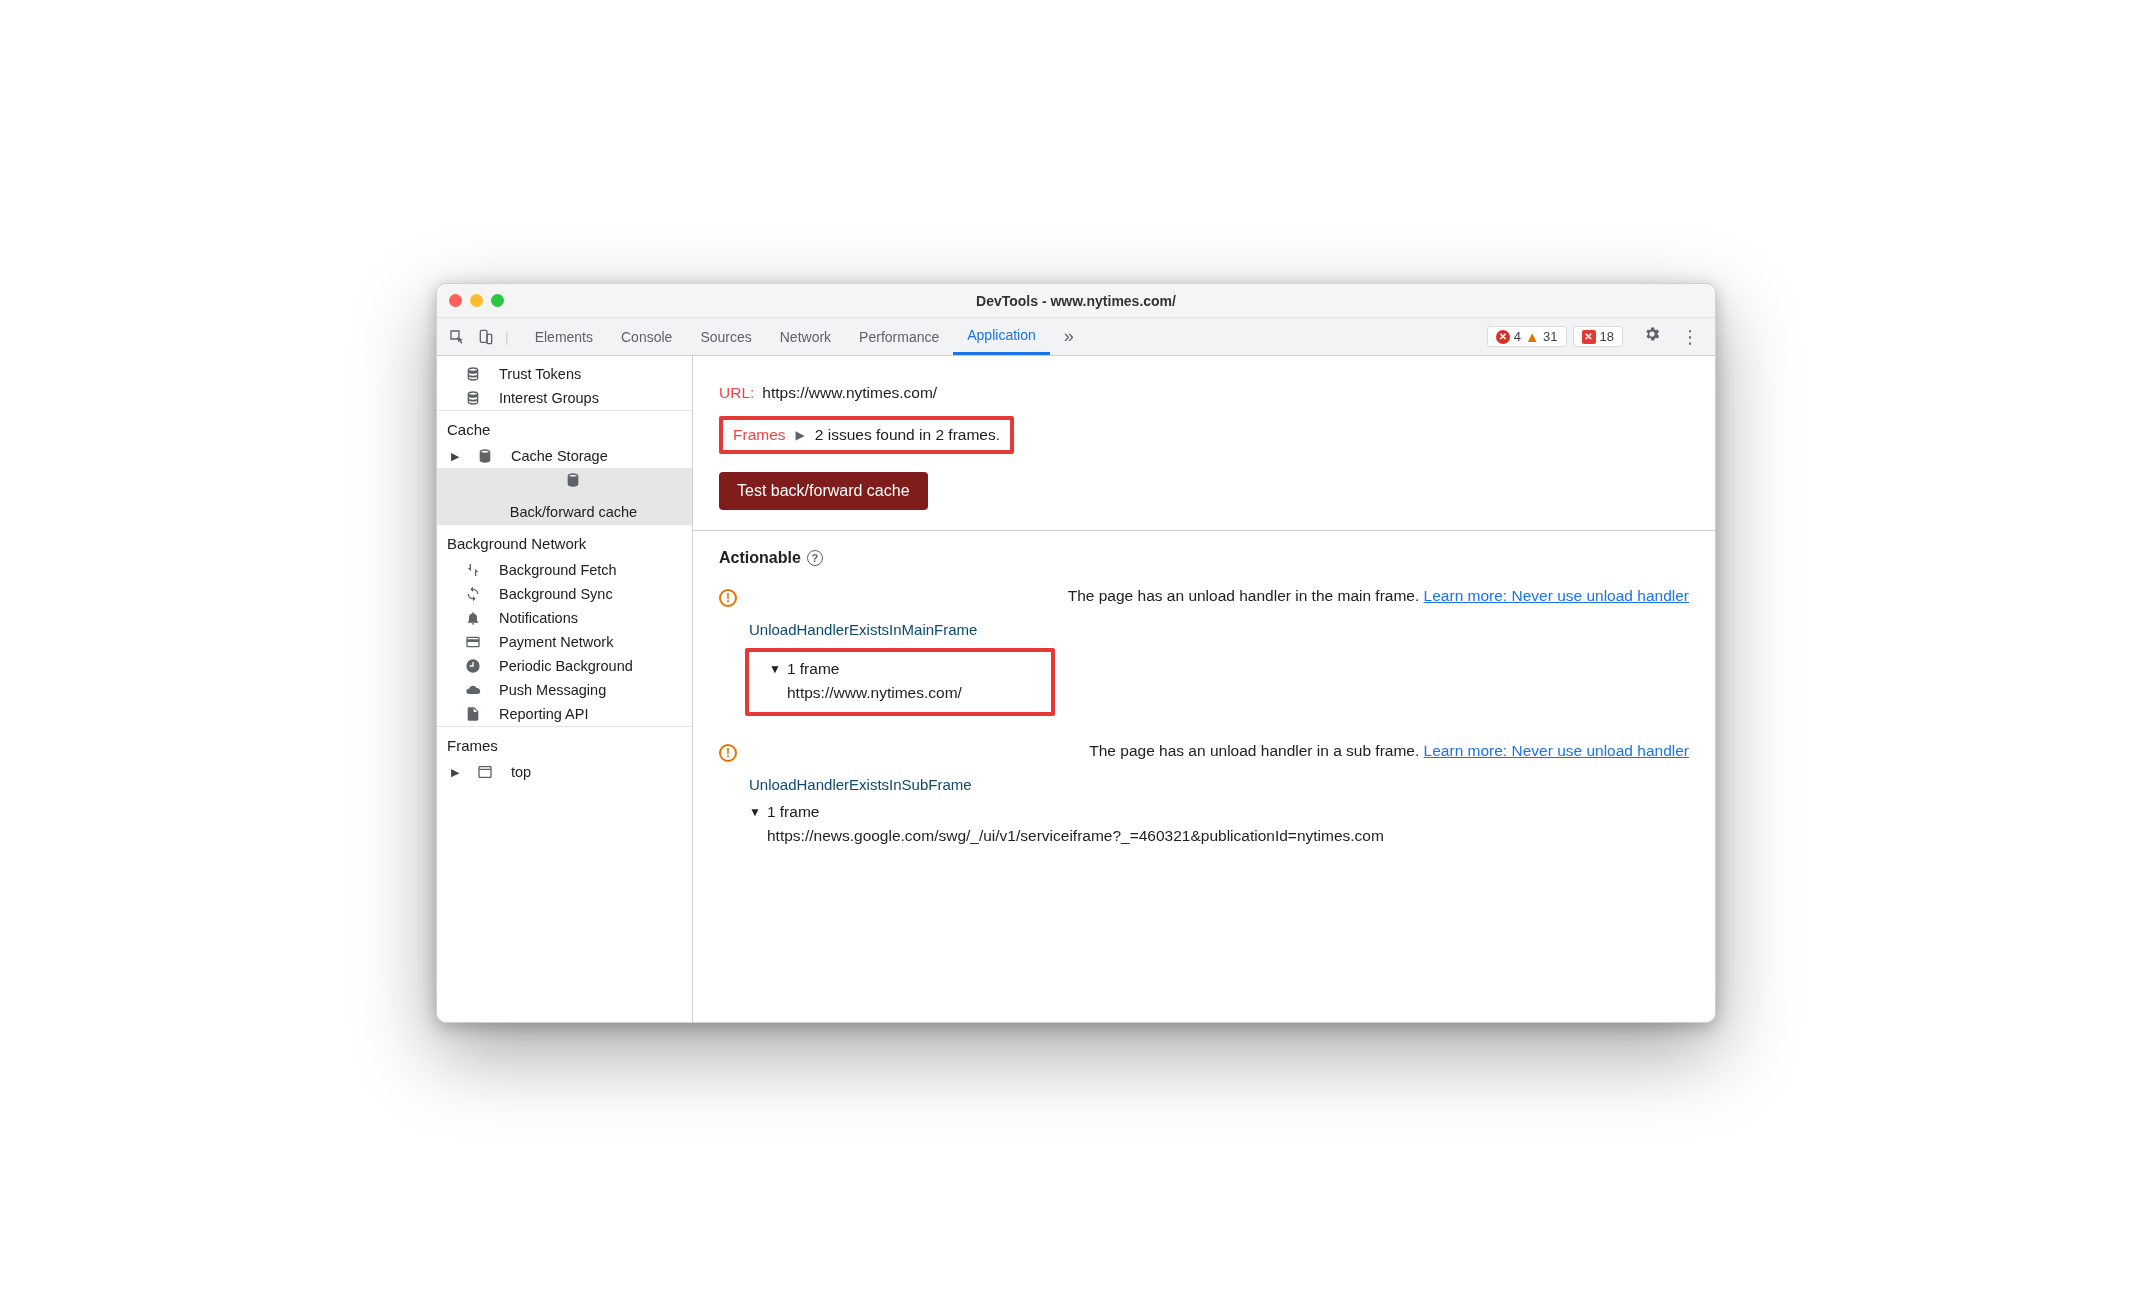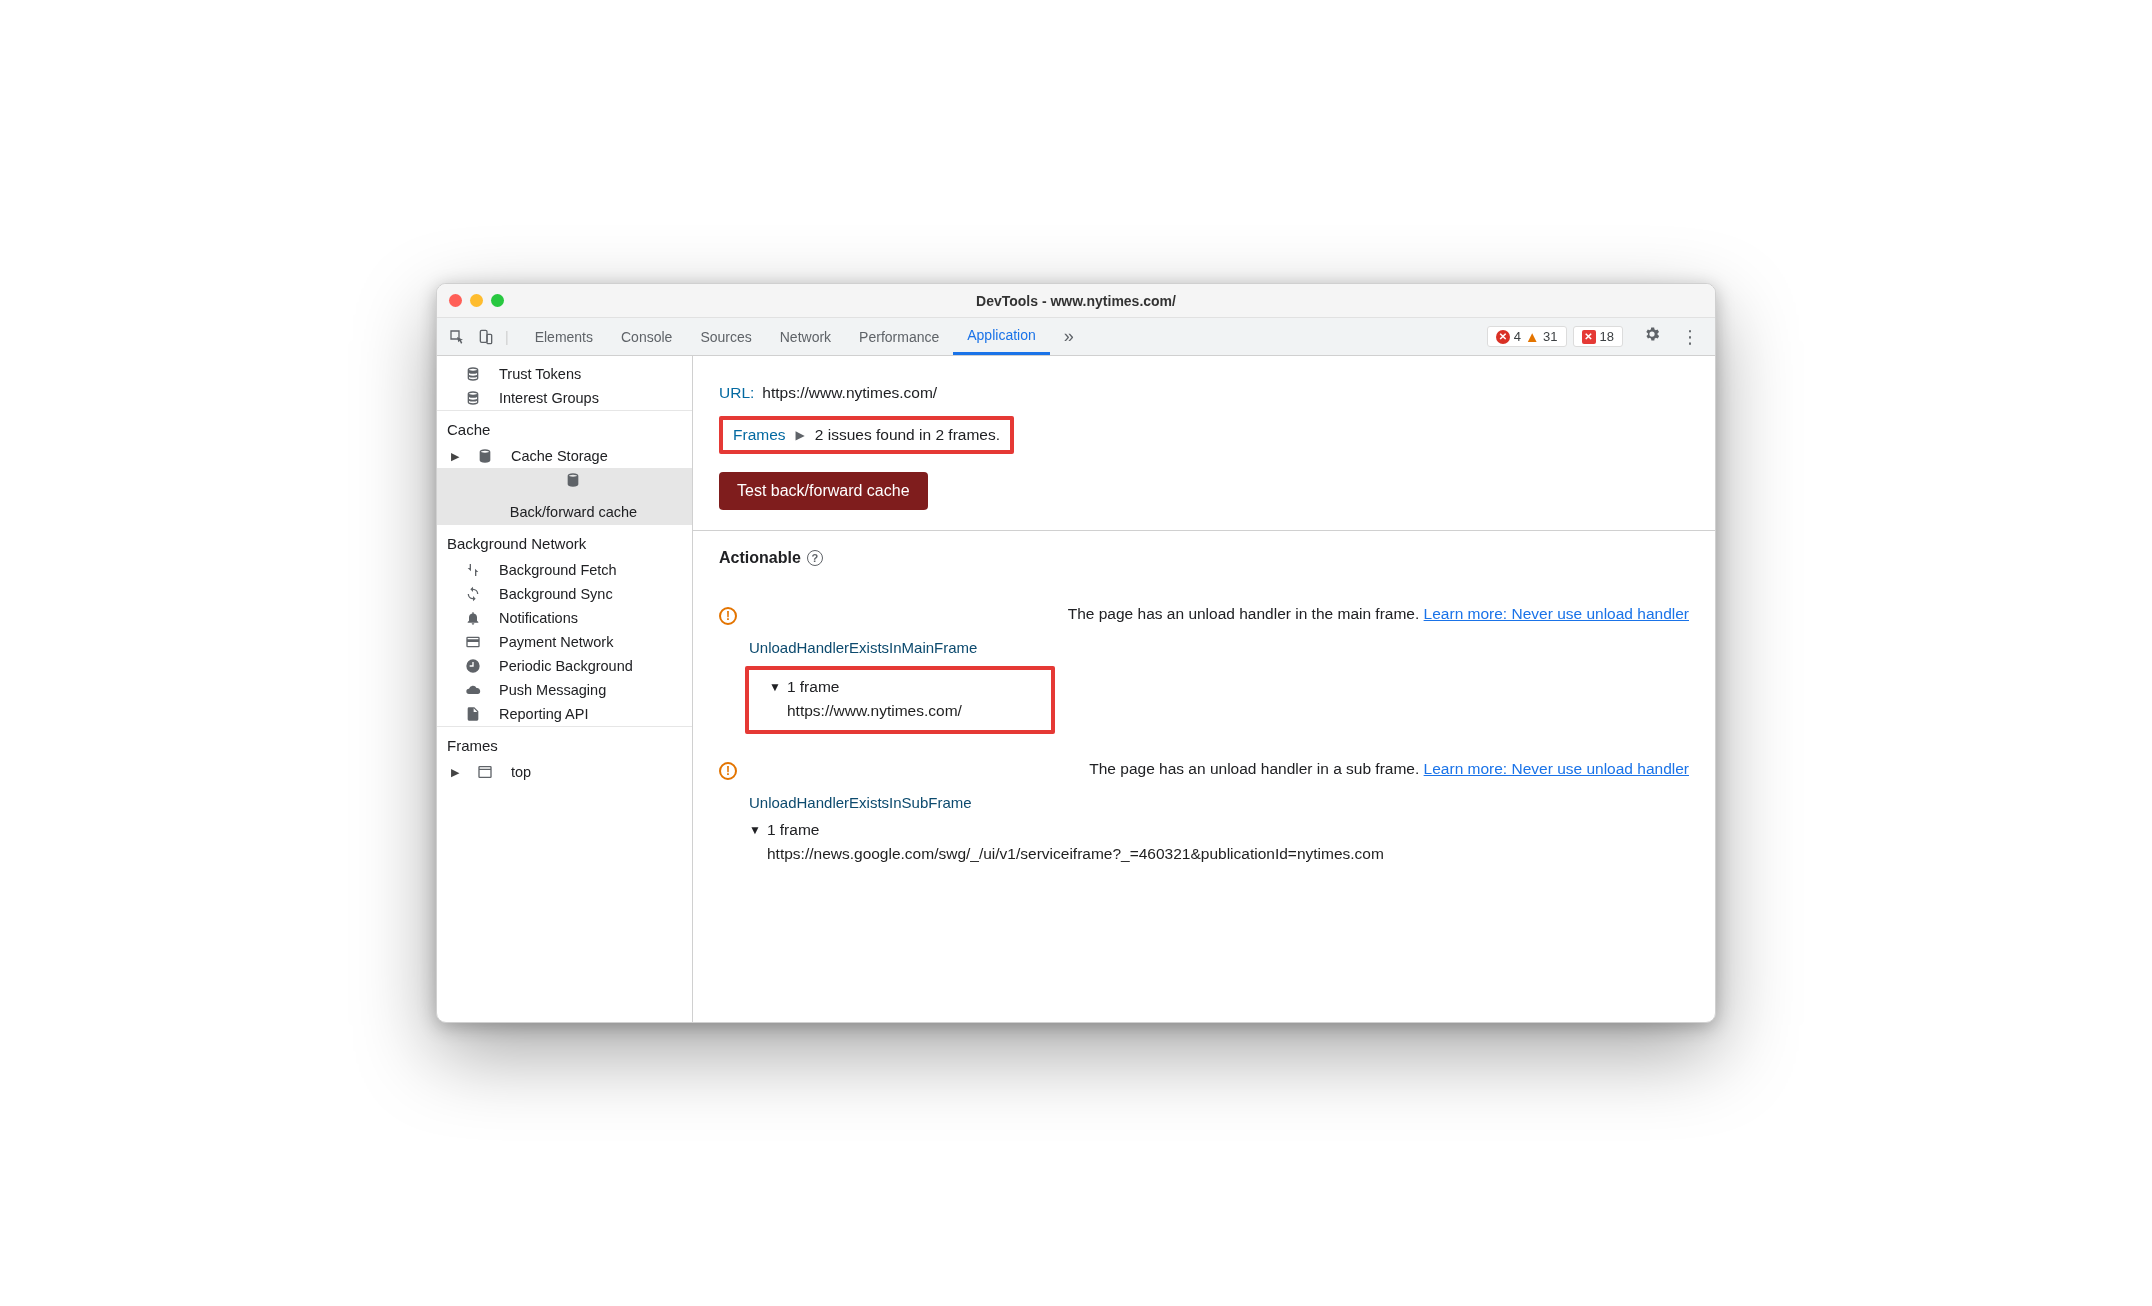--- a/index.html
+++ b/index.html
@@ -114,40 +114,40 @@
   .frames-h { padding:10px 10px 6px 10px; border-top:1px solid #e6e6e6; font-size:15px;}
 
   .main {
     flex:1; overflow:auto;
     padding: 0;
     font-size:15.5px;
     color:#202124;
   }
   .topsection { padding: 28px 26px 20px 26px; border-bottom:1px solid #d0d0d0;}
   .row { display:flex; gap:8px; align-items:center; margin-bottom:14px;}
-  .lbl { color:#0369a1; }
+  .lbl { color:#ef4444; }
   .val { color:#202124; }
   .frames-row {
     display:flex; gap:10px; align-items:center;
     border: 4px solid #e53935;
     padding: 6px 10px;
     width: fit-content;
     margin: 4px 0 18px 0;
     border-radius:2px;
   }
   .frames-row .tri2{ color:#5f6368; font-size:12px;}
   .btn-primary {
     background:#7f1d1d; color:#fff;
     padding: 10px 18px;
     border:none; border-radius:4px;
     font-size:16px;
     cursor:pointer;
   }
   .section2 { padding: 18px 26px 30px 26px; }
-  .sec-title { font-weight:700; font-size:16px; display:flex; align-items:center; gap:6px; margin-bottom:38px;}
+  .sec-title { font-weight:700; font-size:16px; display:flex; align-items:center; gap:6px; margin-bottom:20px;}
   .help {
     width:16px;height:16px;border:1.5px solid #5f6368;border-radius:50%;
     display:flex;align-items:center;justify-content:center;
     font-size:11px;color:#5f6368;
   }
   .issue { margin-bottom: 26px; }
   .issue-head { display:flex; align-items:flex-start; gap:12px; }
   .warn-ic {
     width:18px;height:18px;border:2px solid #e37400;border-radius:50%;
     display:flex;align-items:center;justify-content:center;

